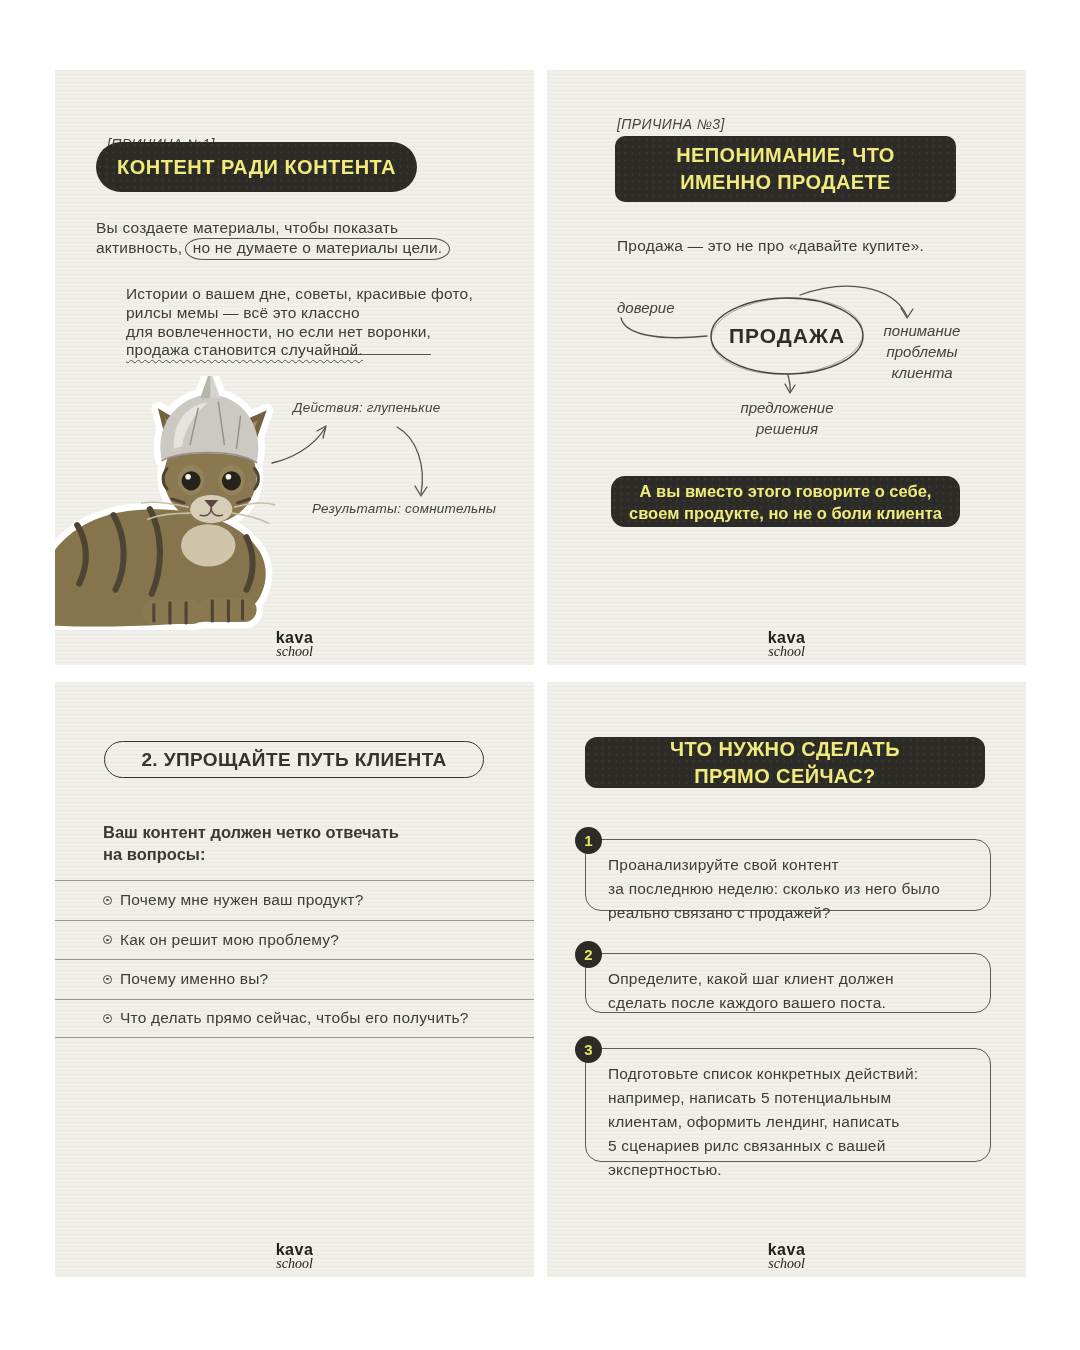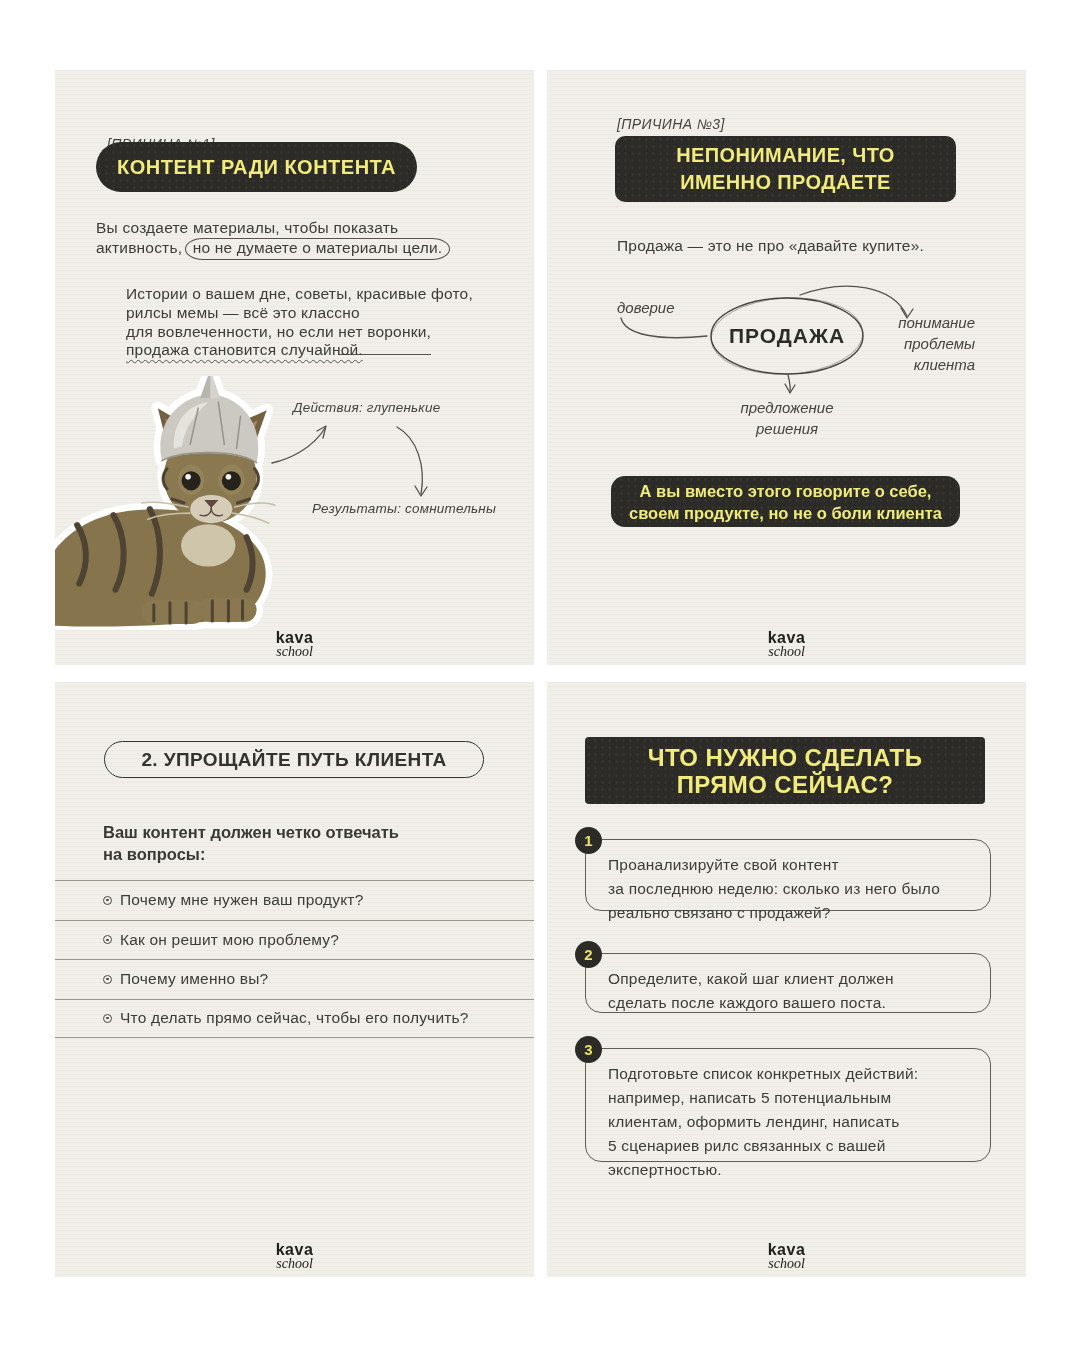--- a/index.html
+++ b/index.html
@@ -61,21 +61,21 @@
   #card1 .a2 { left:257px; top:431px; }
   #card1 .arrows1 { left:190px; top:340px; width:220px; height:100px; }
 
   
   #card2 .tag   { left:70px; top:46px; }
   #card2 .title { left:68px; top:66px; width:341px; height:66px; border-radius:10px; font-size:20px; line-height:27px; letter-spacing:.4px; }
   #card2 .intro { left:70px; top:167px; font-size:15.5px; color:#3e3c37; position:absolute; letter-spacing:.2px; }
   #card2 .diagram-svg { left:60px; top:210px; width:372px; height:168px; }
   .dlabel { position:absolute; font-style:italic; font-size:15px; color:#45433d; line-height:21px; }
   #card2 .dl-left   { left:70px;  top:227px; }
-  #card2 .dl-right  { left:322px; top:242px; width:106px; text-align:right; }
+  #card2 .dl-right  { left:322px; top:250px; width:106px; text-align:center; }
   #card2 .dl-bottom { left:164px; top:327px; width:152px; text-align:center; }
   #card2 .callout { left:64px; top:406px; width:349px; height:51px; border-radius:14px; font-weight:bold; font-size:16.5px; line-height:22px; }
 
   
   .outline-pill {
     position:absolute; border:1.6px solid #35332e; border-radius:19px;
     display:flex; align-items:center; justify-content:center;
     font-weight:bold; color:#35332e; background:transparent;
   }
   #card3 .title { left:49px; top:59px; width:380px; height:37px; font-size:19px; letter-spacing:.4px; }
@@ -90,21 +90,21 @@
   .bullet {
     width:9px; height:9px; border:1.2px solid #4a4840; border-radius:50%;
     margin-right:8px; flex:0 0 auto; position:relative;
   }
   .bullet::after {
     content:""; position:absolute; left:2.4px; top:2.4px; width:2.2px; height:2.2px;
     border-radius:50%; background:#4a4840;
   }
 
   
-  #card4 .title { left:38px; top:55px; width:400px; height:67px; border-radius:4px; font-size:24px; line-height:27px; letter-spacing:.4px; }
+  #card4 .title { left:38px; top:55px; width:400px; height:51px; border-radius:12px; font-size:20px; line-height:27px; letter-spacing:.4px; }
   .step-box {
     position:absolute; left:38px; width:406px;
     border:1.2px solid #5f5d56; border-radius:16px;
     padding:13px 22px 0 22px; font-size:15.5px; line-height:24px; color:#3e3c37; letter-spacing:.2px;
   }
   .step-num {
     position:absolute; left:28px; width:27px; height:27px; border-radius:50%;
     background:#2c2b27; color:#e9e364; font-weight:bold; font-size:15px;
     display:flex; align-items:center; justify-content:center; z-index:2;
   }

